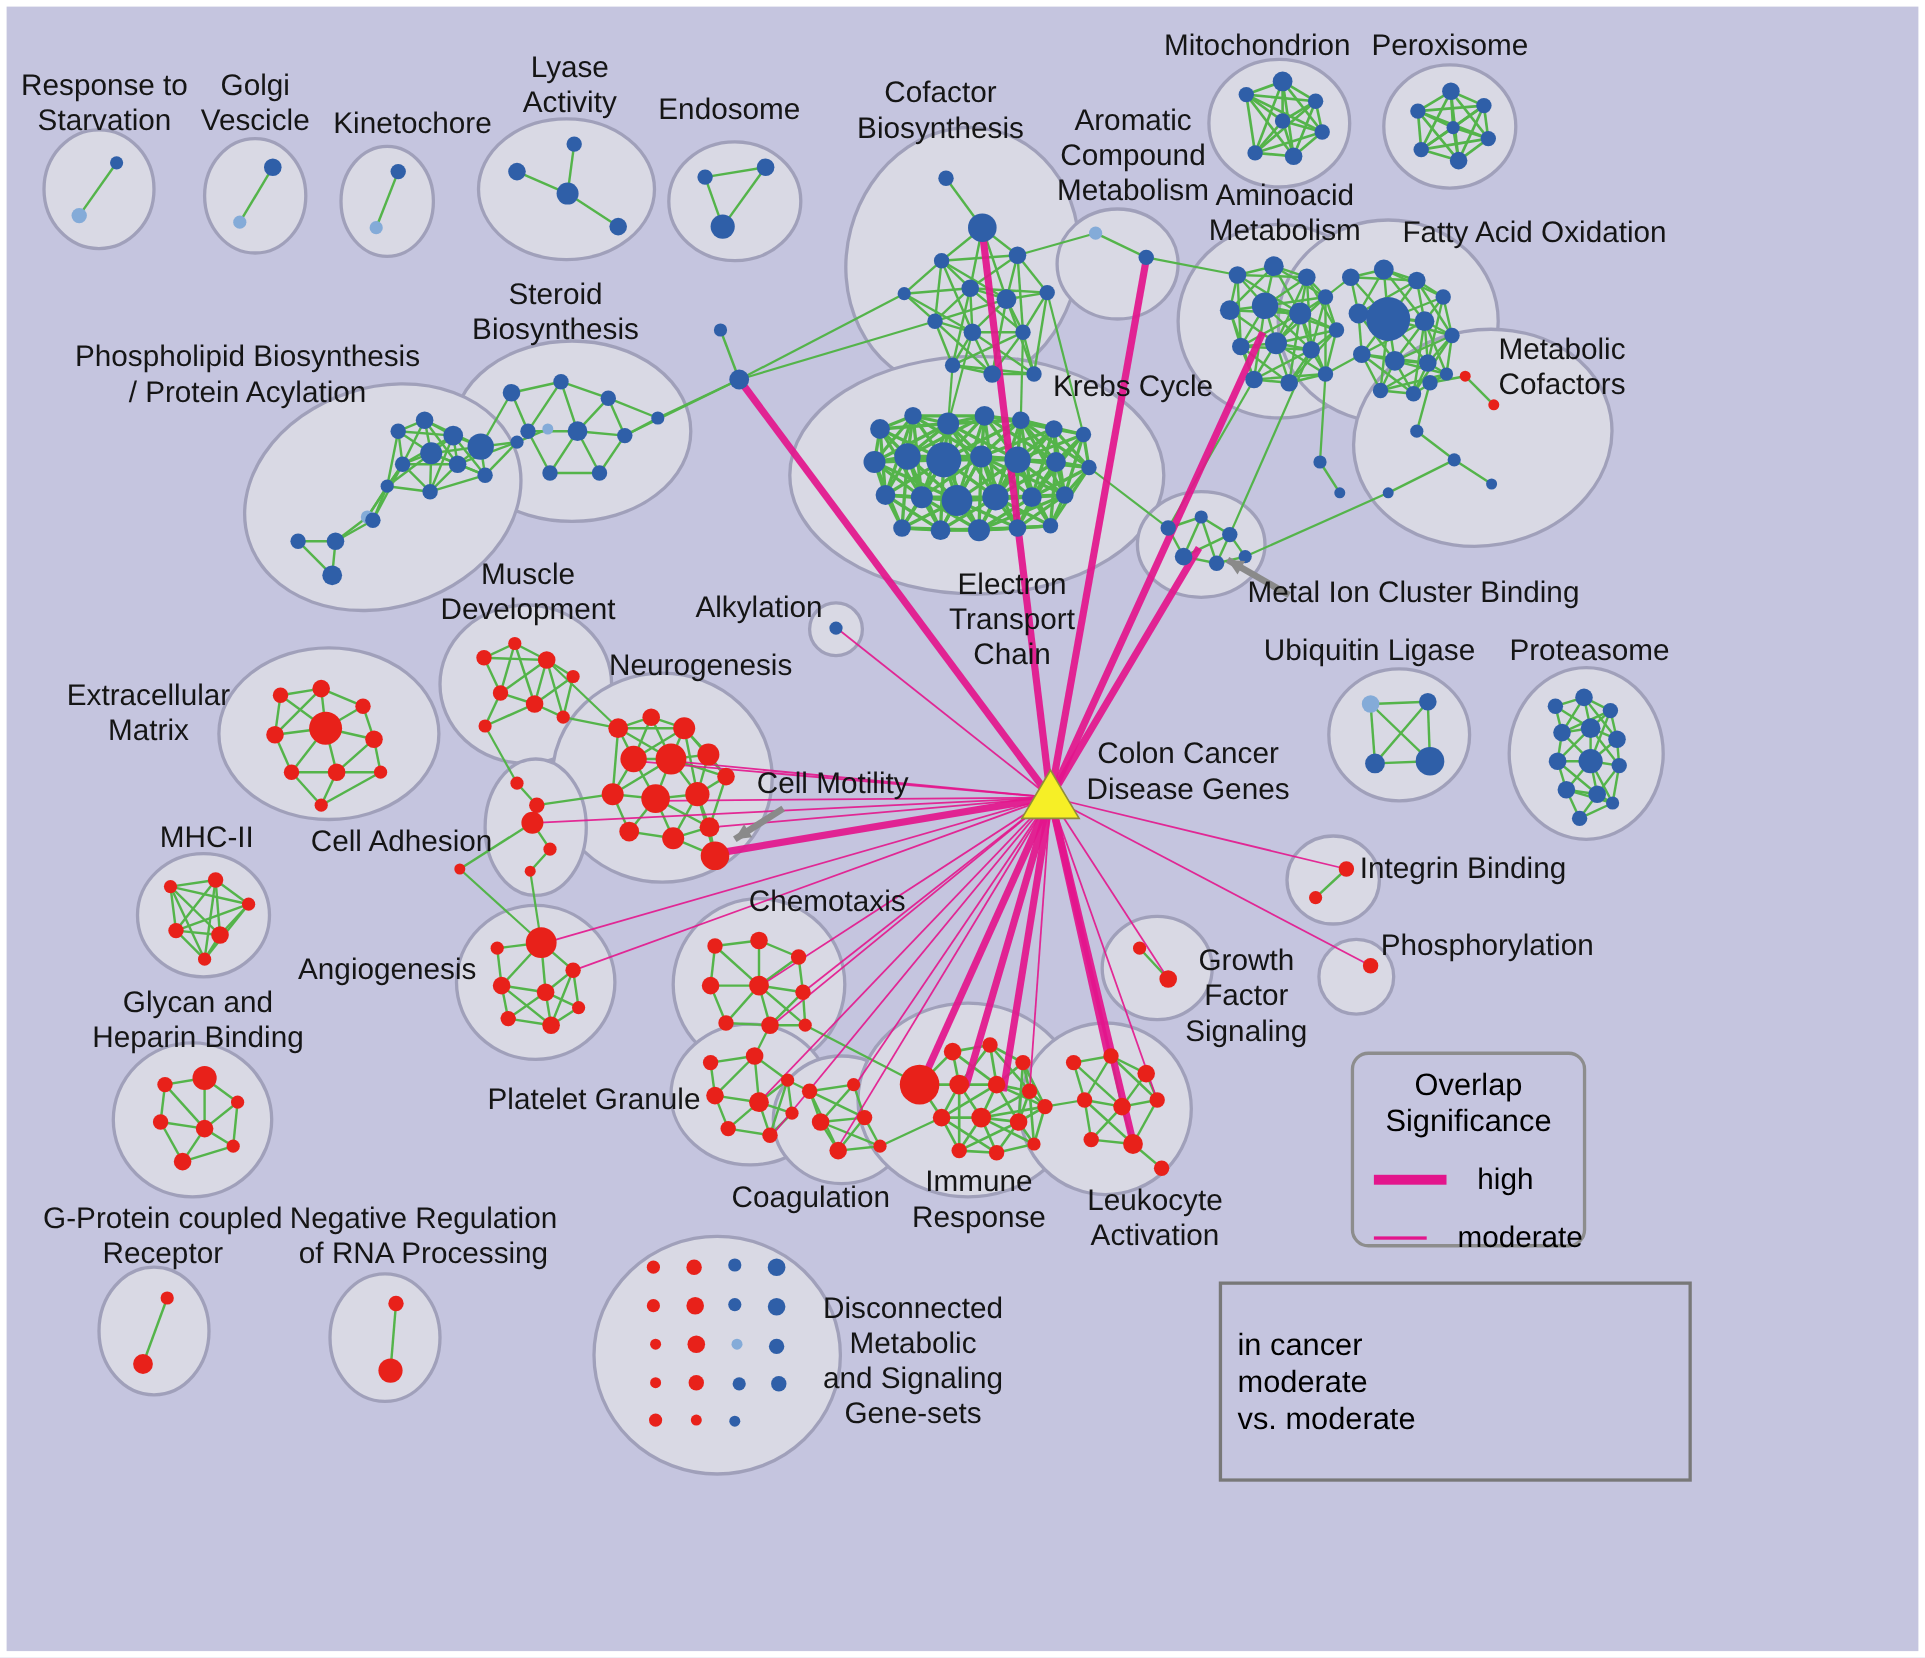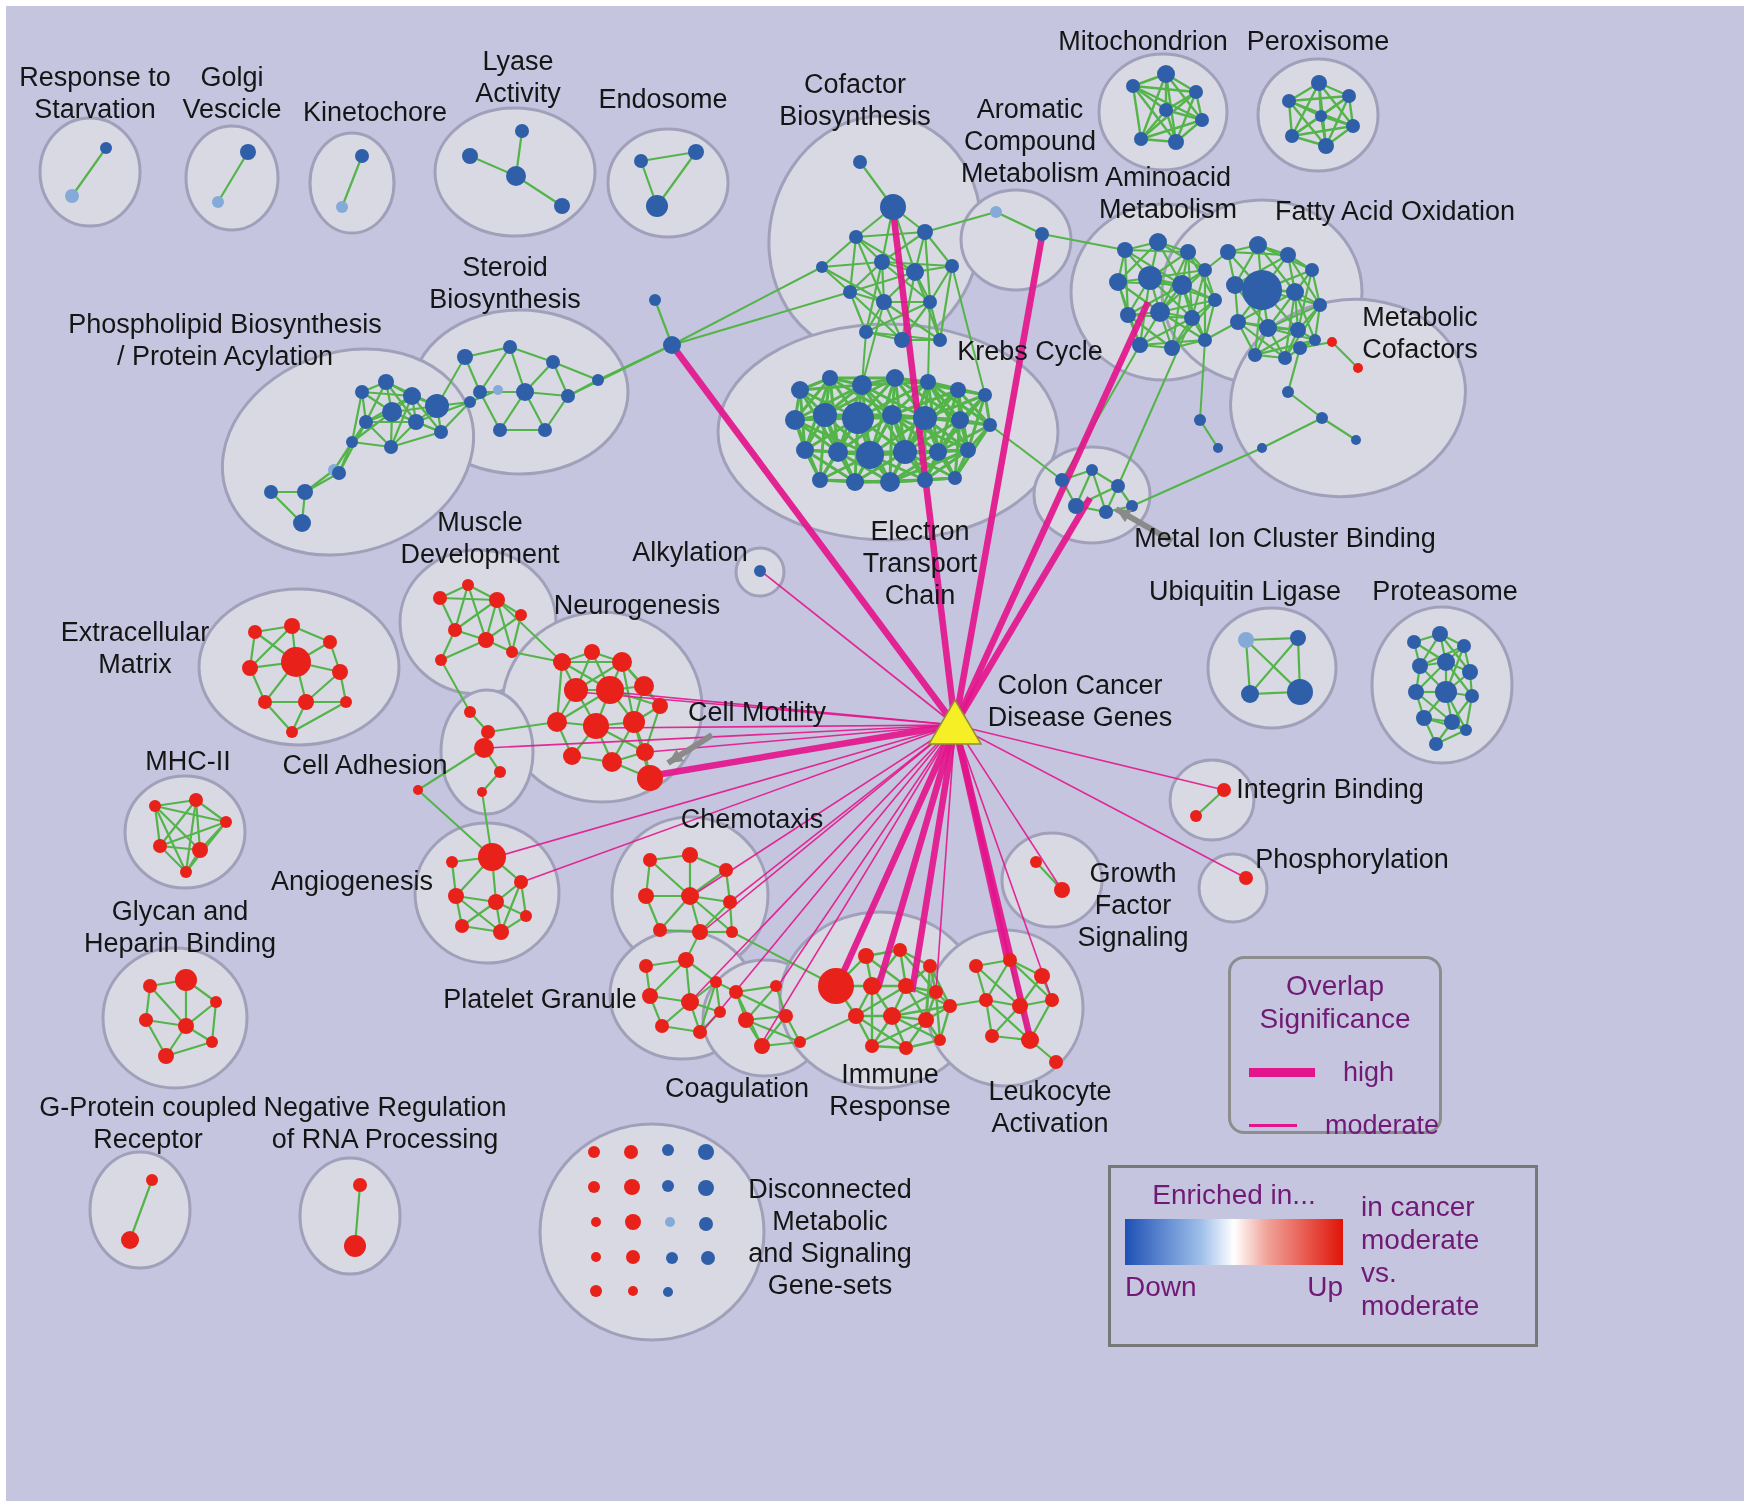--- a/index.html
+++ b/index.html
@@ -1,20 +1,20 @@
 <!DOCTYPE html>
 <html><head>
 <meta charset="utf-8">
 <style>
   * { box-sizing: border-box; margin: 0; padding: 0; }
   body { background: #ffffff; font-family: "Liberation Sans", sans-serif; }
   .canvas { position: relative; width: 1750px; height: 1507px; }
   svg { display: block; }
   svg text { font-family: "Liberation Sans", sans-serif; }
-  .legend { position: absolute; color: #701a75; }
+  .legend { position: absolute; color: #000000; }
   .legend-overlap {
     left: 1228px; top: 956px; width: 214px; height: 178px;
     border: 3px solid #8d8d8d; border-radius: 16px;
     font-size: 27px; padding: 10px 0 0 0;
   }
   .legend-title { text-align: center; line-height: 1.18; font-size: 28px; }
   .legend-row { display: flex; align-items: center; gap: 28px; padding-left: 18px; margin-top: 22px; }
   .swatch { display: inline-block; width: 66px; }
   .swatch-high { height: 9px; }
   .swatch-moderate { height: 2.5px; }
@@ -1218,27 +1218,19 @@
       <span class="swatch swatch-high" style="background: rgb(227, 21, 140);"></span>
       <span>high</span>
     </div>
     <div class="legend-row">
       <span class="swatch swatch-moderate" style="background: rgb(227, 21, 140);"></span>
       <span>moderate</span>
     </div>
   </div>
 
   <div class="legend legend-enriched">
-    <div class="enriched-left">
-      <div class="legend-title">Enriched in...</div>
-      <div class="gradient-bar" style="background: linear-gradient(to right, rgb(30, 80, 181) 0%, rgb(159, 192, 234) 35%, rgb(255, 255, 255) 50%, rgb(240, 164, 154) 65%, rgb(224, 20, 8) 100%);"></div>
-      <div class="grad-labels">
-        <span>Down</span>
-        <span>Up</span>
-      </div>
-    </div>
     <div class="enriched-right">
       <div>in cancer</div>
       <div>moderate</div>
       <div>vs. moderate</div>
     </div>
   </div>
 </div>
 
 </body></html>

